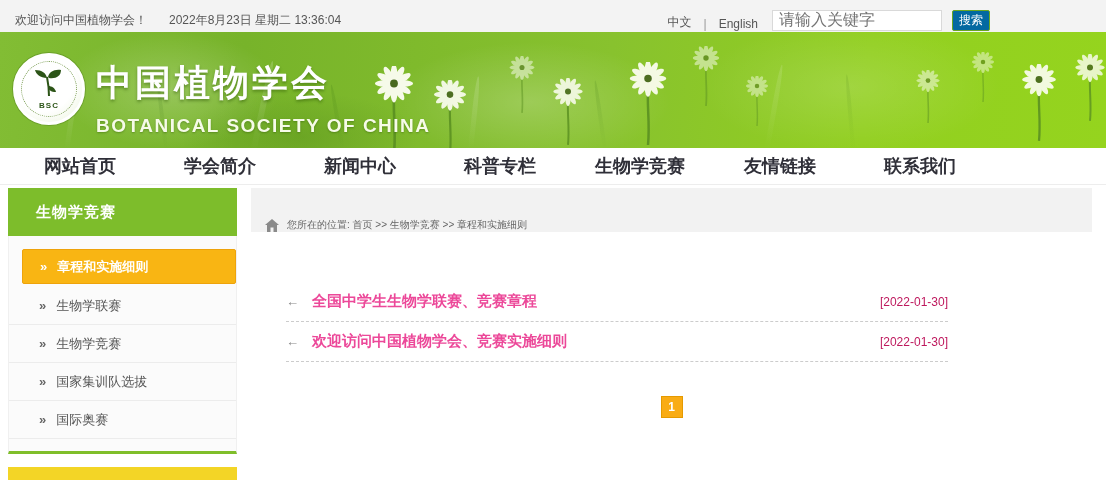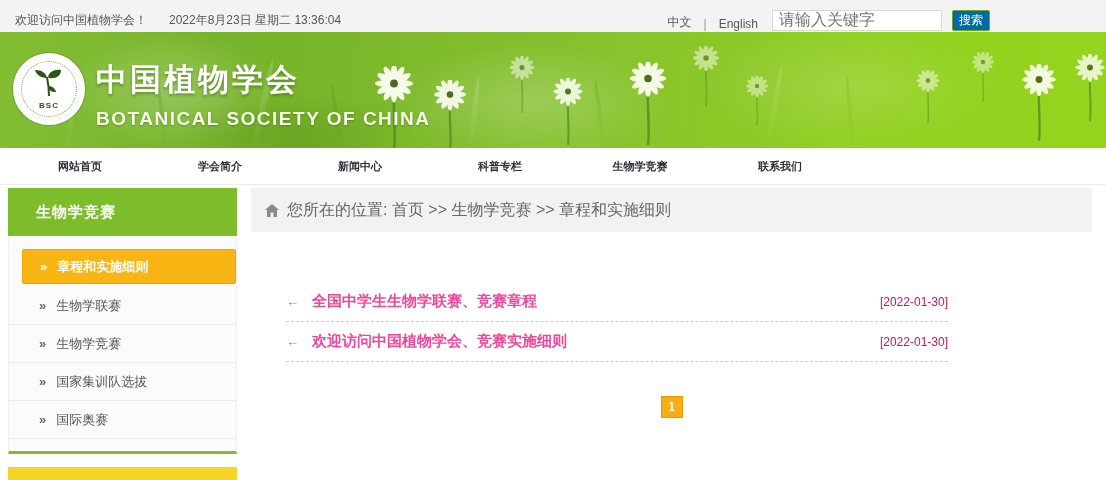--- a/index.html
+++ b/index.html
@@ -29,51 +29,51 @@
   .blade { position:absolute; border-radius:60% 60% 0 0; pointer-events:none; }
   .daisy { position:absolute; pointer-events:none; }
   .logo { position:absolute; left:13px; top:21px; width:72px; height:72px; border-radius:50%;
           background:radial-gradient(circle at 40% 35%, #ffffff 55%, #eaf3da 100%);
           border:3px solid #ffffff; box-shadow:0 0 0 1px rgba(70,110,30,.35);
           display:flex; flex-direction:column; align-items:center; justify-content:center; cursor:pointer; }
   .logo-ring { position:absolute; left:5px; top:5px; right:5px; bottom:5px;
                border:1px dotted #7d9f56; border-radius:50%; }
   .logo-bsc { font-size:8px; font-weight:bold; color:#2c5417; letter-spacing:1px; margin-top:1px; }
   .title-wrap { position:absolute; left:96px; top:27px; }
-  .site-title { font-size:31px; font-weight:bold; color:#ffffff; letter-spacing:3px;
+  .site-title { font-size:36px; font-weight:bold; color:#ffffff; letter-spacing:3px;
                 text-shadow:0 2px 3px rgba(40,80,0,.45); }
   .site-subtitle { margin-top:7px; font-size:19px; font-weight:bold; color:#f6fbe8;
                    letter-spacing:1.5px; text-shadow:0 1px 2px rgba(40,80,0,.4);text-align:center; }
 
   
   .nav { position:absolute; left:0; top:148px; width:1106px; height:37px; background:#ffffff;
          display:flex; align-items:center; border-bottom:1px solid #ededed; }
-  .nav-item { width:140px; text-align:center; font-size:11px; font-weight:bold; color:#2f2f38;
+  .nav-item { width:140px; text-align:center; font-size:18px; font-weight:bold; color:#2f2f38;
               text-decoration:none; cursor:pointer; }
   .nav-item:first-child { margin-left:10px; }
 
   
   .sidebar { position:absolute; left:8px; top:188px; width:229px; }
   .side-title { height:48px; line-height:48px; padding-left:28px; background:#7dbd2b;
                 color:#ffffff; font-size:15px; font-weight:bold; letter-spacing:1px; }
   .side-menu { background:#fbfbfb; border:1px solid #f0f0f0; border-top:none;
                border-bottom:3px solid #7fbe2a; padding:13px 0 12px 0; }
   .side-item { height:38px; line-height:38px; padding-left:30px; font-size:13px; color:#555;
                border-bottom:1px solid #ececec; cursor:pointer; display:flex; align-items:center; }
   .side-item .bullet { color:#666; font-size:13px; margin-right:10px; font-weight:bold; }
   .side-item.active { height:35px; line-height:35px; margin:0 0 3px 13px; padding-left:17px;
                       background:#f9b513; border:1px solid #eea30b; border-radius:2px;
                       color:#ffffff; font-weight:bold; }
   .side-item.active .bullet { color:#ffffff; }
   .side-next { position:absolute; left:8px; top:467px; width:229px; height:13px; background:#f3d526; }
 
   
   .main { position:absolute; left:251px; top:188px; width:841px; height:292px; background:#ffffff; }
-  .breadcrumb { height:44px; background:#f2f2f2; display:flex; align-items:center;
-                font-size:16px; color:#666; padding-left:14px; }
+  .breadcrumb { height:44px; background:#f2f2f2; display:flex; align-items:flex-end;
+                font-size:10px; color:#666; padding-left:14px; }
   .breadcrumb svg { margin-right:8px; }
   .article-list { padding:50px 144px 0 35px; }
   .article-row { display:flex; align-items:center; height:40px; border-bottom:1px dashed #cccccc; }
   .article-arr { color:#888; font-size:13px; margin-right:13px; }
   .article-title { font-size:15px; color:#ec4899; text-decoration:none; cursor:pointer;font-weight:bold; }
   .article-date { margin-left:auto; font-size:12px; color:#be185d; }
   .pager { margin-top:34px; text-align:center; }
   .page-num { display:inline-block; width:22px; height:22px; line-height:21px; text-align:center;
               background:#f9ac14; border:1px solid #e59a00; color:#ffffff; font-size:12px;
               font-weight:bold; cursor:pointer; }
@@ -180,20 +180,21 @@
       <div class="site-subtitle">BOTANICAL SOCIETY OF CHINA</div>
     </div>
   </div>
 
   <div class="nav">
     <a class="nav-item">网站首页</a>
     <a class="nav-item">学会简介</a>
     <a class="nav-item">新闻中心</a>
     <a class="nav-item">科普专栏</a>
     <a class="nav-item">生物学竞赛</a>
+    <a class="nav-item">友情链接</a>
     <a class="nav-item">联系我们</a>
   </div>
 
   <div class="sidebar">
     <div class="side-title">生物学竞赛</div>
     <div class="side-menu">
       <div class="side-item active">
         <span class="bullet">»</span>
         <span>章程和实施细则</span>
       </div>

